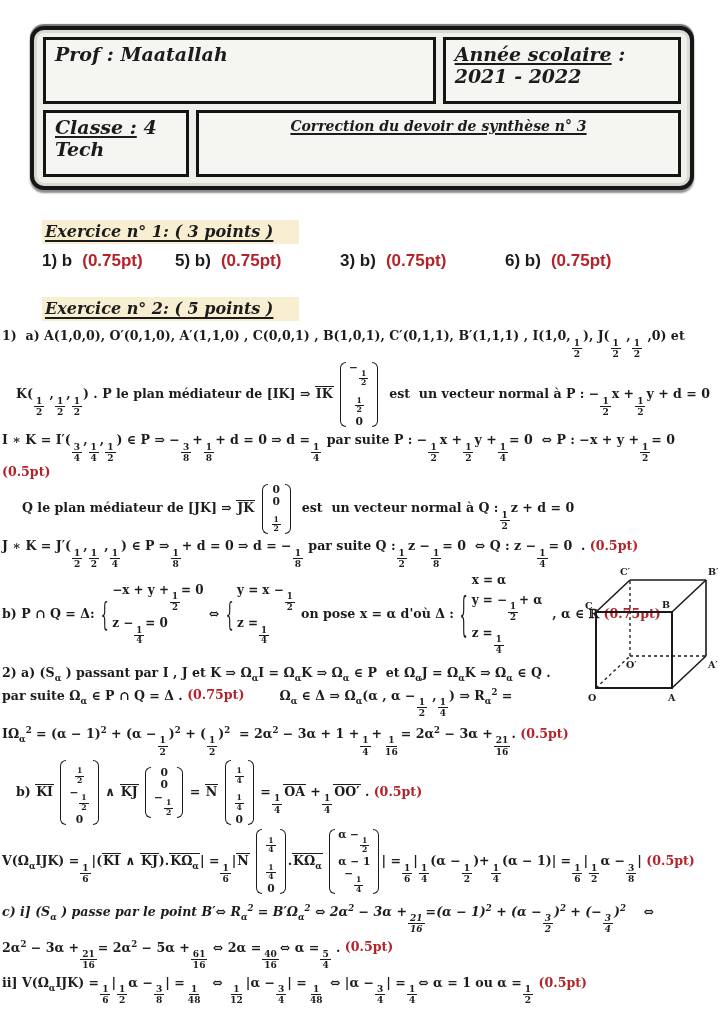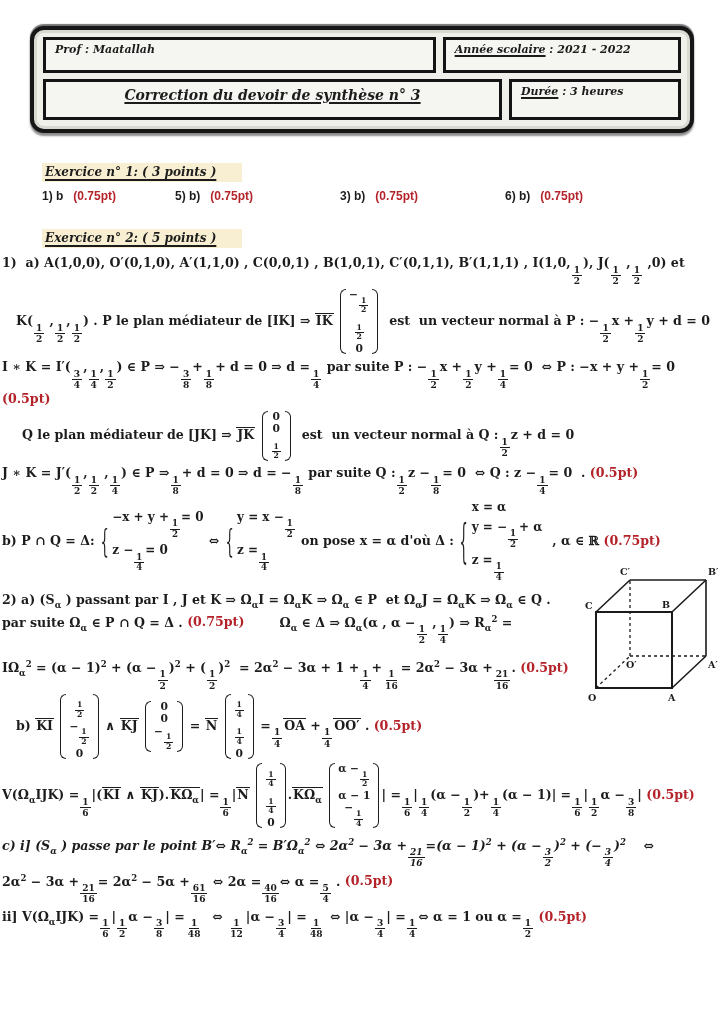--- a/index.html
+++ b/index.html
@@ -7,53 +7,53 @@
   .page{position:relative;width:720px;height:1019px;background:#ffffff;overflow:hidden;
         font-family:"DejaVu Serif",serif;color:var(--ink);}
 
   
   .hframe{margin:26px 26px 0 30px;border:4px solid #161616;border-radius:14px;
           background:#f0f0ea;box-shadow:inset 0 0 0 3px #d9d9d2, 0 3px 2px rgba(0,0,0,.45), 0 -2px 1px rgba(0,0,0,.55);
           padding:7px 9px 9px;}
   .hrow{display:flex;gap:7px;}
   .hrow + .hrow{margin-top:6px;}
   .hcell{border:3px solid #141414;background:#f5f5f1;padding:3px 9px 14px;
-         font-style:italic;font-weight:700;font-size:11px;}
+         font-style:italic;font-weight:700;font-size:19px;}
   .hc-prof{flex:1.72;}
   .hc-year{flex:1;}
   .hc-class{width:122px;flex:none;}
   .hc-title{flex:1;text-align:center;font-size:14px;padding-top:5px;}
   .hc-duree{width:148px;flex:none;}
   .u{text-decoration:underline;text-decoration-thickness:1.5px;text-underline-offset:2px;}
 
   
   .exhead{display:inline-block;margin-left:42px;background:var(--highlight);
-          font-style:italic;font-weight:700;font-size:12px;padding:2px 26px 3px 3px;}
+          font-style:italic;font-weight:700;font-size:16px;padding:2px 26px 3px 3px;}
   .exhead .u2{text-decoration:underline;text-decoration-thickness:2px;text-underline-offset:3px;}
   #ex1-head{margin-top:30px;}
   #ex2-head{margin-top:26px;}
 
   
   .ansrow{display:grid;grid-template-columns:133px 165px 165px auto;
           padding-left:42px;margin-top:7px;
-          font-family:"Liberation Sans",sans-serif;font-weight:700;font-size:12px;}
+          font-family:"Liberation Sans",sans-serif;font-weight:700;font-size:17px;}
   .ansitem .pts{color:var(--red);margin-left:10px;}
 
   
   .mwrap{padding-left:2px;padding-right:4px;margin-top:7px;}
   .ml{white-space:pre-wrap;font-weight:700;font-size:12.6px;line-height:1.3;}
   .ml .red{color:var(--red);}
   #ex2-lines .ml + .ml{margin-top:4px;}
   #ex2-lines .ml:nth-child(2){padding-left:14px;margin-top:2px;}
   #ex2-lines .ml:nth-child(4){margin-top:1px;}
   #ex2-lines .ml:nth-child(5){padding-left:20px;margin-top:2px;}
   #ex2-lines .ml:nth-child(6){margin-top:3px;}
   #ex2-lines .ml:nth-child(8){margin-top:9px;max-width:565px;}
   #ex2-lines .ml:nth-child(9){margin-top:3px;max-width:575px;}
-  #ex2-lines .ml:nth-child(10){margin-top:13px;max-width:575px;}
+  #ex2-lines .ml:nth-child(10){margin-top:6px;max-width:575px;}
   #ex2-lines .ml:nth-child(11){padding-left:14px;margin-top:2px;max-width:575px;}
   #ex2-lines .ml:nth-child(12){margin-top:2px;}
   #ex2-lines .ml:nth-child(13){margin-top:7px;font-style:italic;}
 
   
   .frac{display:inline-flex;flex-direction:column;align-items:center;vertical-align:-0.62em;
         font-size:0.72em;line-height:1.12;margin:0 1px;}
   .fn{border-bottom:1.2px solid var(--ink);padding:0 2px;}
   .fd{padding:0 2px;}
   sup,sub{font-size:0.68em;}
@@ -90,25 +90,26 @@
     <div class="hrow">
       <div class="hcell hc-prof">
         <span>Prof :</span>
         <span>Maatallah</span>
       </div>
       <div class="hcell hc-year">
         <span class="u">Année scolaire</span><span> : 2021 - 2022</span>
       </div>
     </div>
     <div class="hrow">
+      <div class="hcell hc-class">
+        <span class="u">Classe :</span>
+        <span>4 Tech</span>
+      </div>
       <div class="hcell hc-title">
         <span class="u">Correction du  devoir de synthèse   n° 3</span>
-      </div>
-      <div class="hcell hc-duree">
-        <span class="u">Durée</span><span> : 3 heures</span>
       </div>
     </div>
   </div>
 
   
   <div id="ex1-head" class="exhead">
     <span class="u2">Exercice n° 1: ( 3 points )</span>
   </div>
   <div class="ansrow">
     <span class="ansitem"><span>1) b</span><span class="pts">(0.75pt)</span></span>

